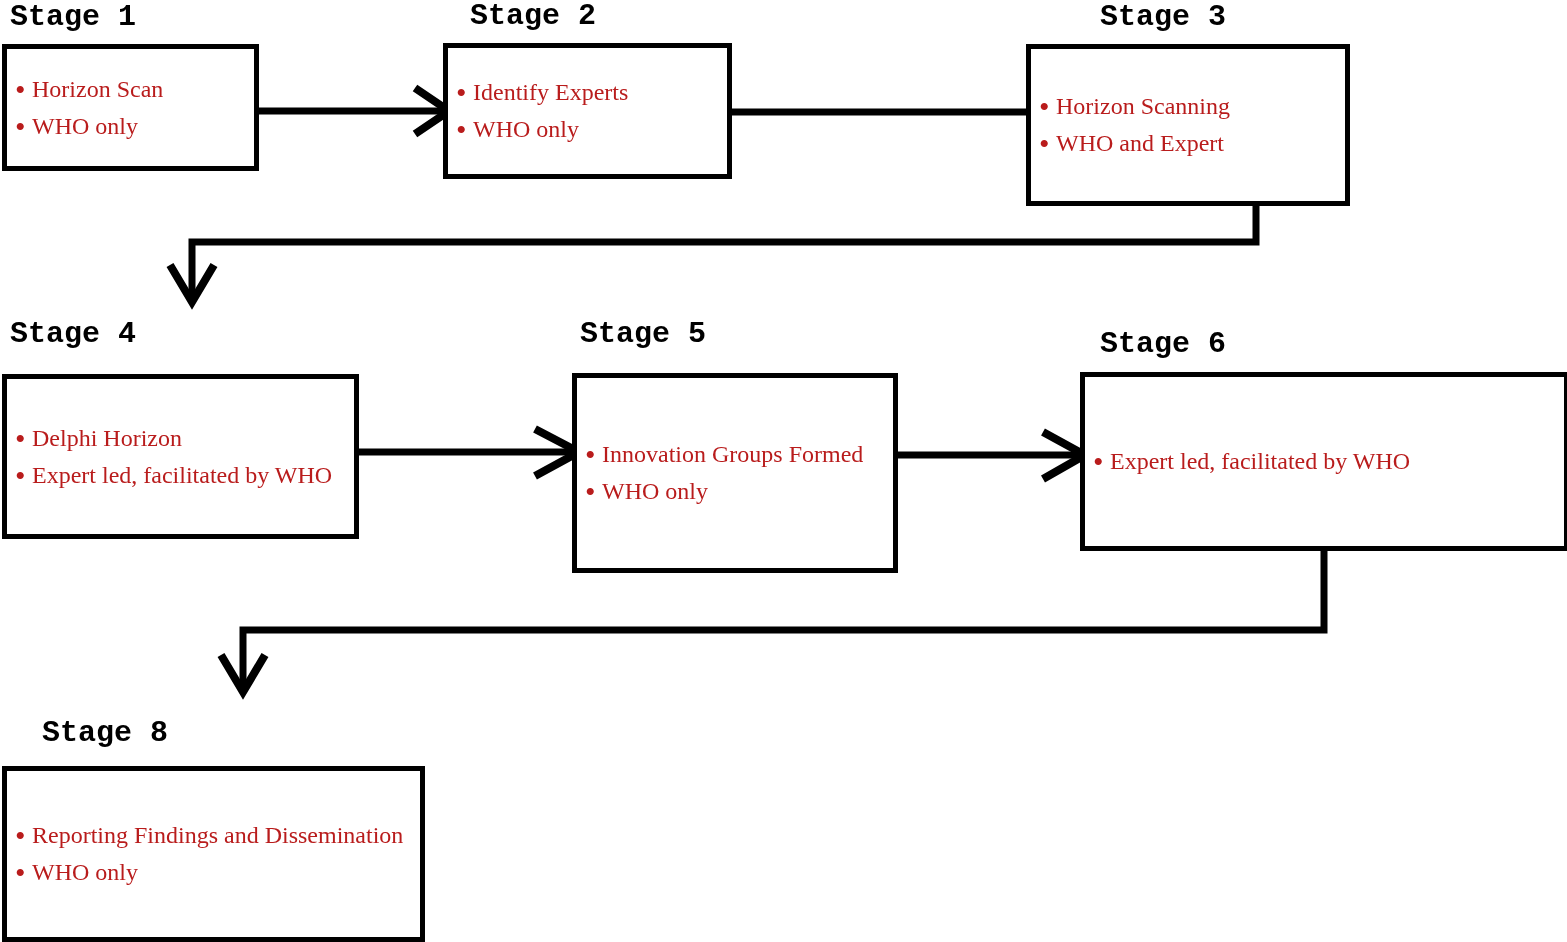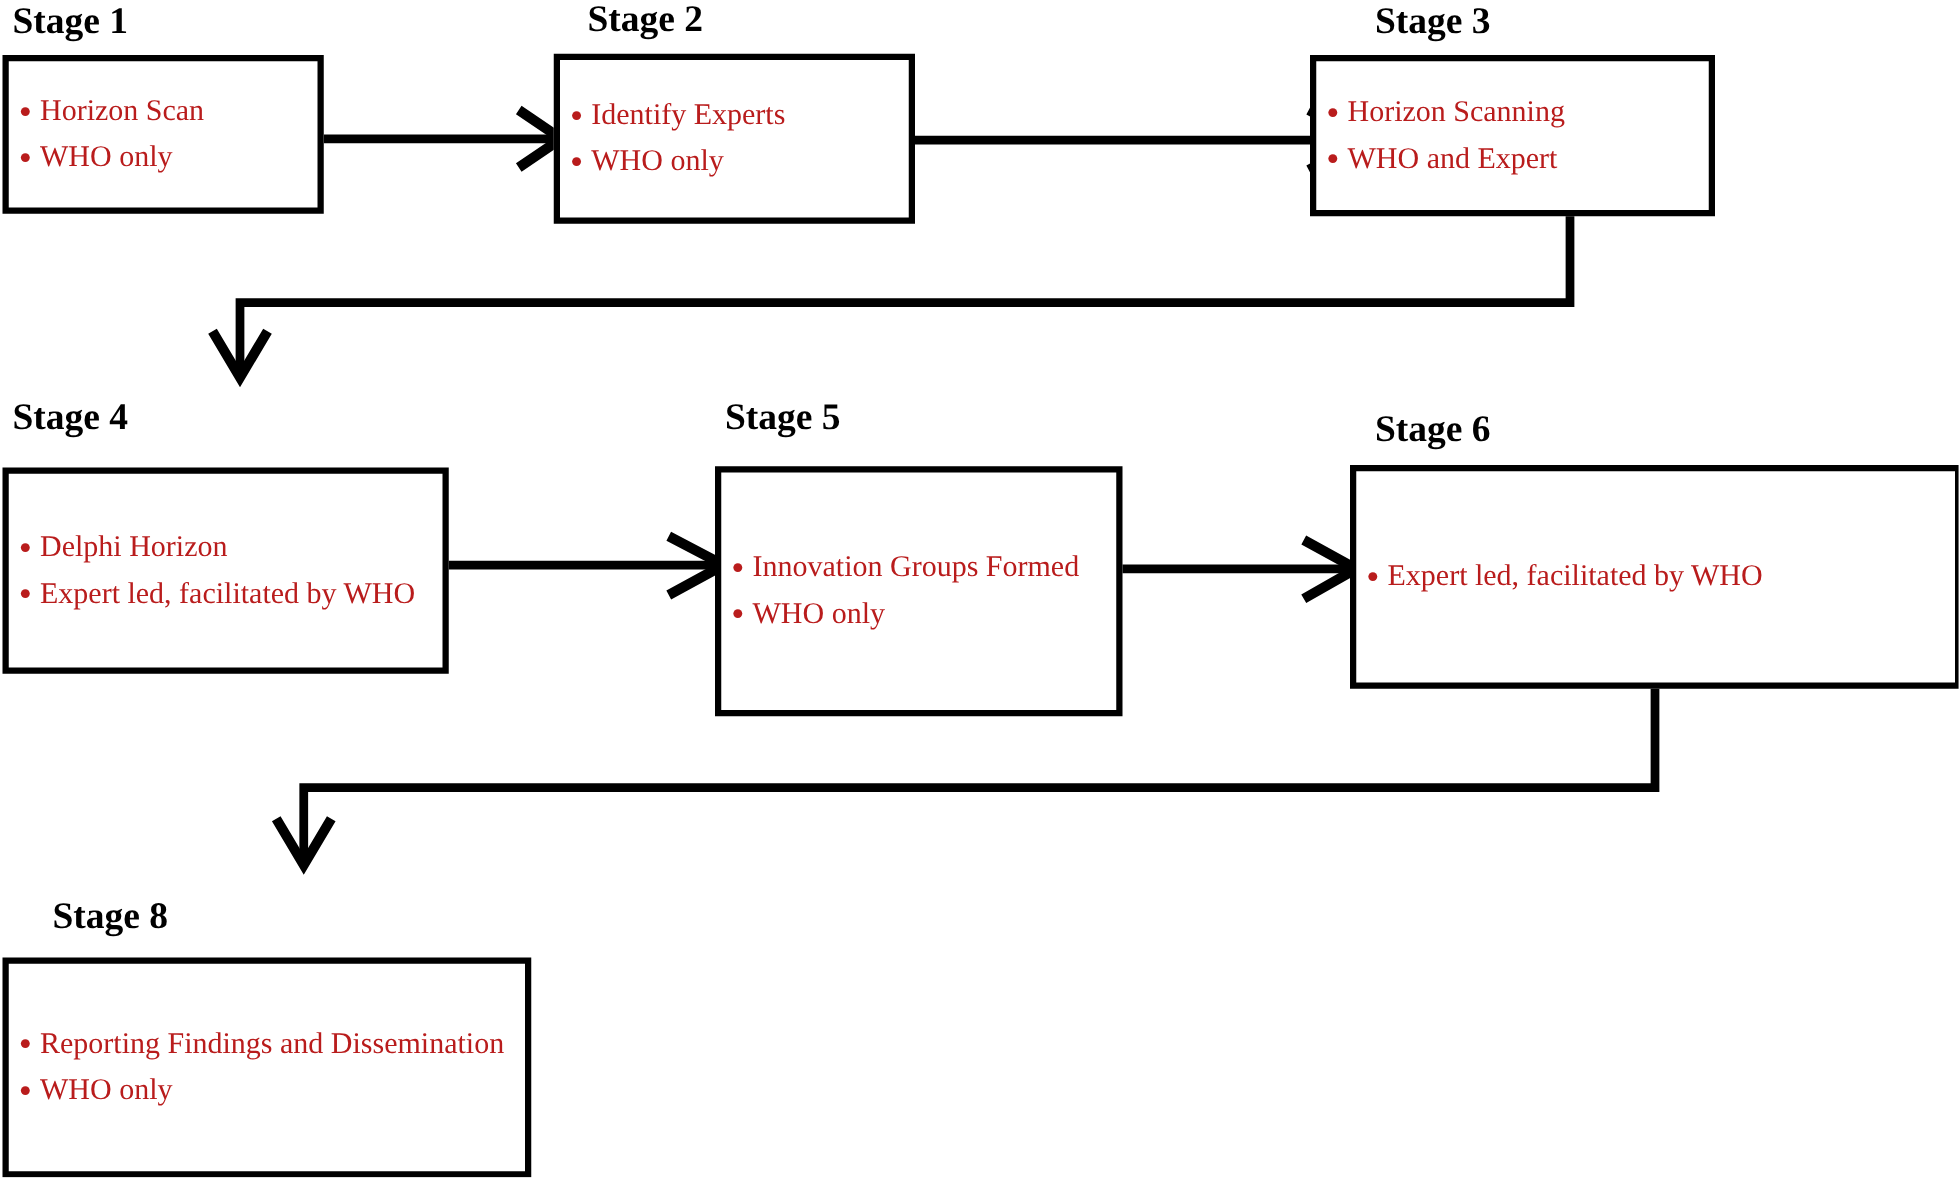--- a/index.html
+++ b/index.html
@@ -11,21 +11,21 @@
   #canvas {
     position: relative;
     width: 1567px;
     height: 942px;
     background: #ffffff;
     font-family: "Liberation Serif", "DejaVu Serif", serif;
     overflow: hidden;
   }
   .stage-label {
     position: absolute;
-    font-family: Liberation Serif, serif;
+    font-family: Liberation Mono, monospace;
     font-weight: bold;
     font-size: 30px;
     line-height: 32px;
     color: #000000;
     white-space: nowrap;
   }
   .stage-box {
     position: absolute;
     box-sizing: border-box;
     border: 5px solid #000000;
@@ -113,21 +113,21 @@
 
   <div class="stage-label" style="left:470px; top:0px;">Stage 2</div>
   <div class="stage-box" style="left:443px; top:43px; width:289px; height:136px;">
     <ul class="bullet-list">
       <li class="bullet-item">Identify Experts</li>
       <li class="bullet-item">WHO only</li>
     </ul>
   </div>
 
   <div class="stage-label" style="left:1100px; top:1px;">Stage 3</div>
-  <div class="stage-box" style="left:1048px; top:44px; width:324px; height:129px;">
+  <div class="stage-box" style="left:1026px; top:44px; width:324px; height:162px;">
     <ul class="bullet-list">
       <li class="bullet-item">Horizon Scanning</li>
       <li class="bullet-item">WHO and Expert</li>
     </ul>
   </div>
 
   <div class="stage-label" style="left:10px; top:318px;">Stage 4</div>
   <div class="stage-box" style="left:2px; top:374px; width:357px; height:165px;">
     <ul class="bullet-list">
       <li class="bullet-item">Delphi Horizon</li>

